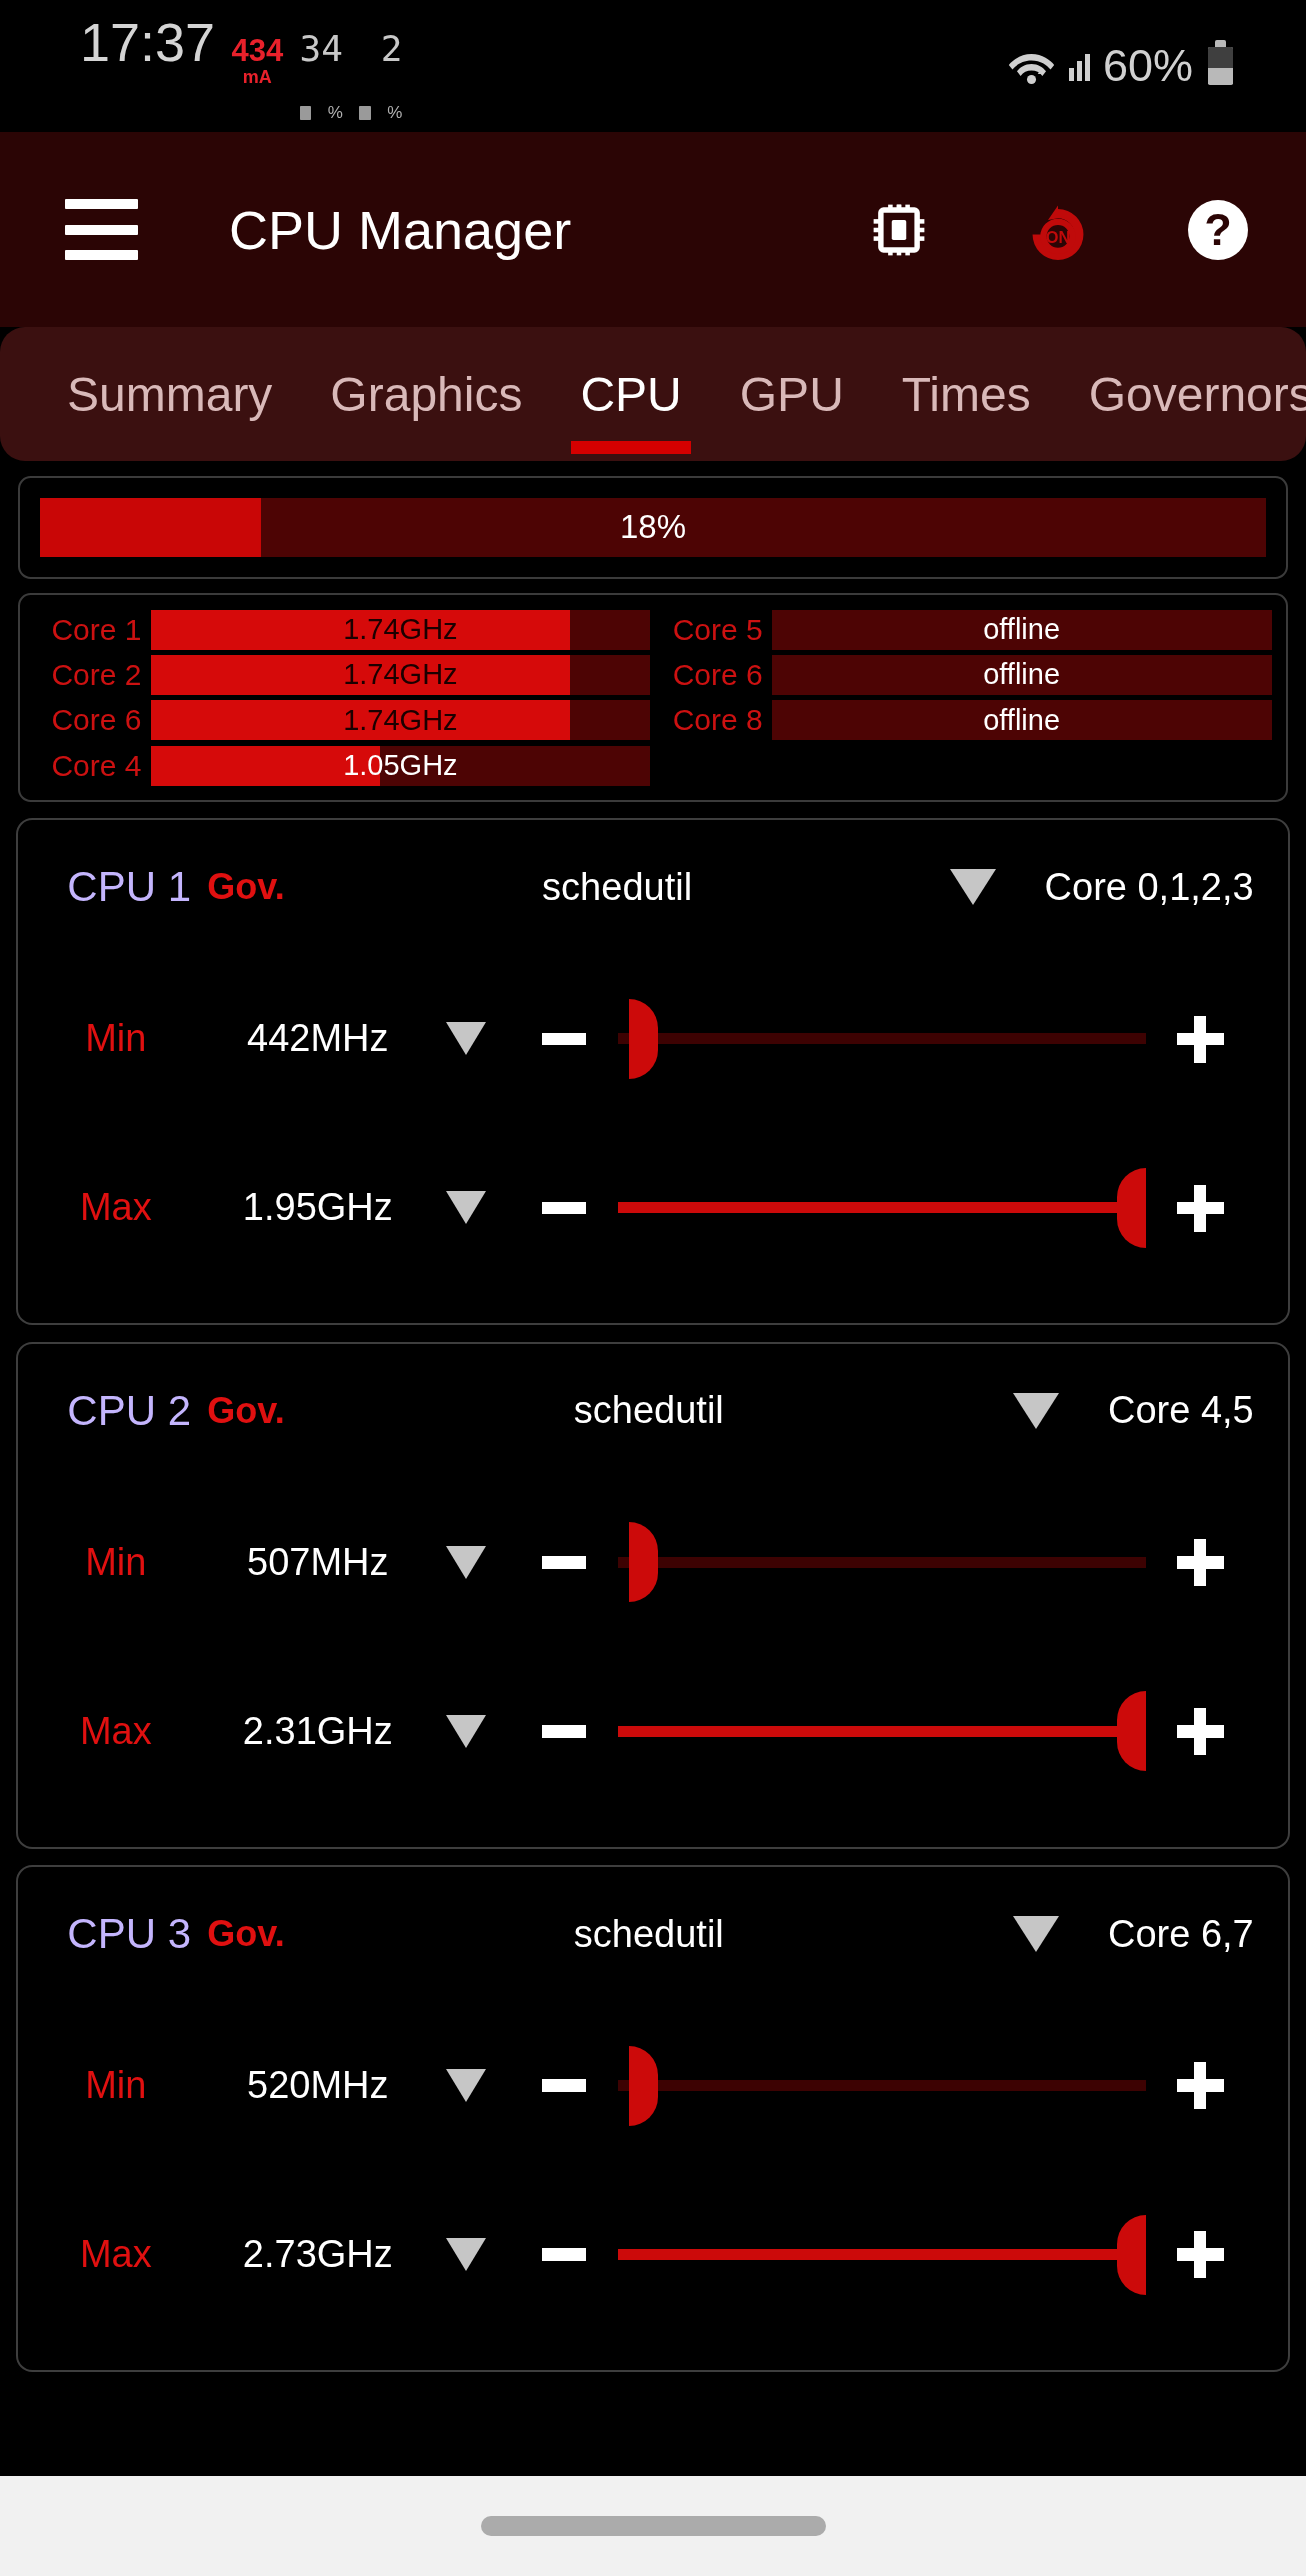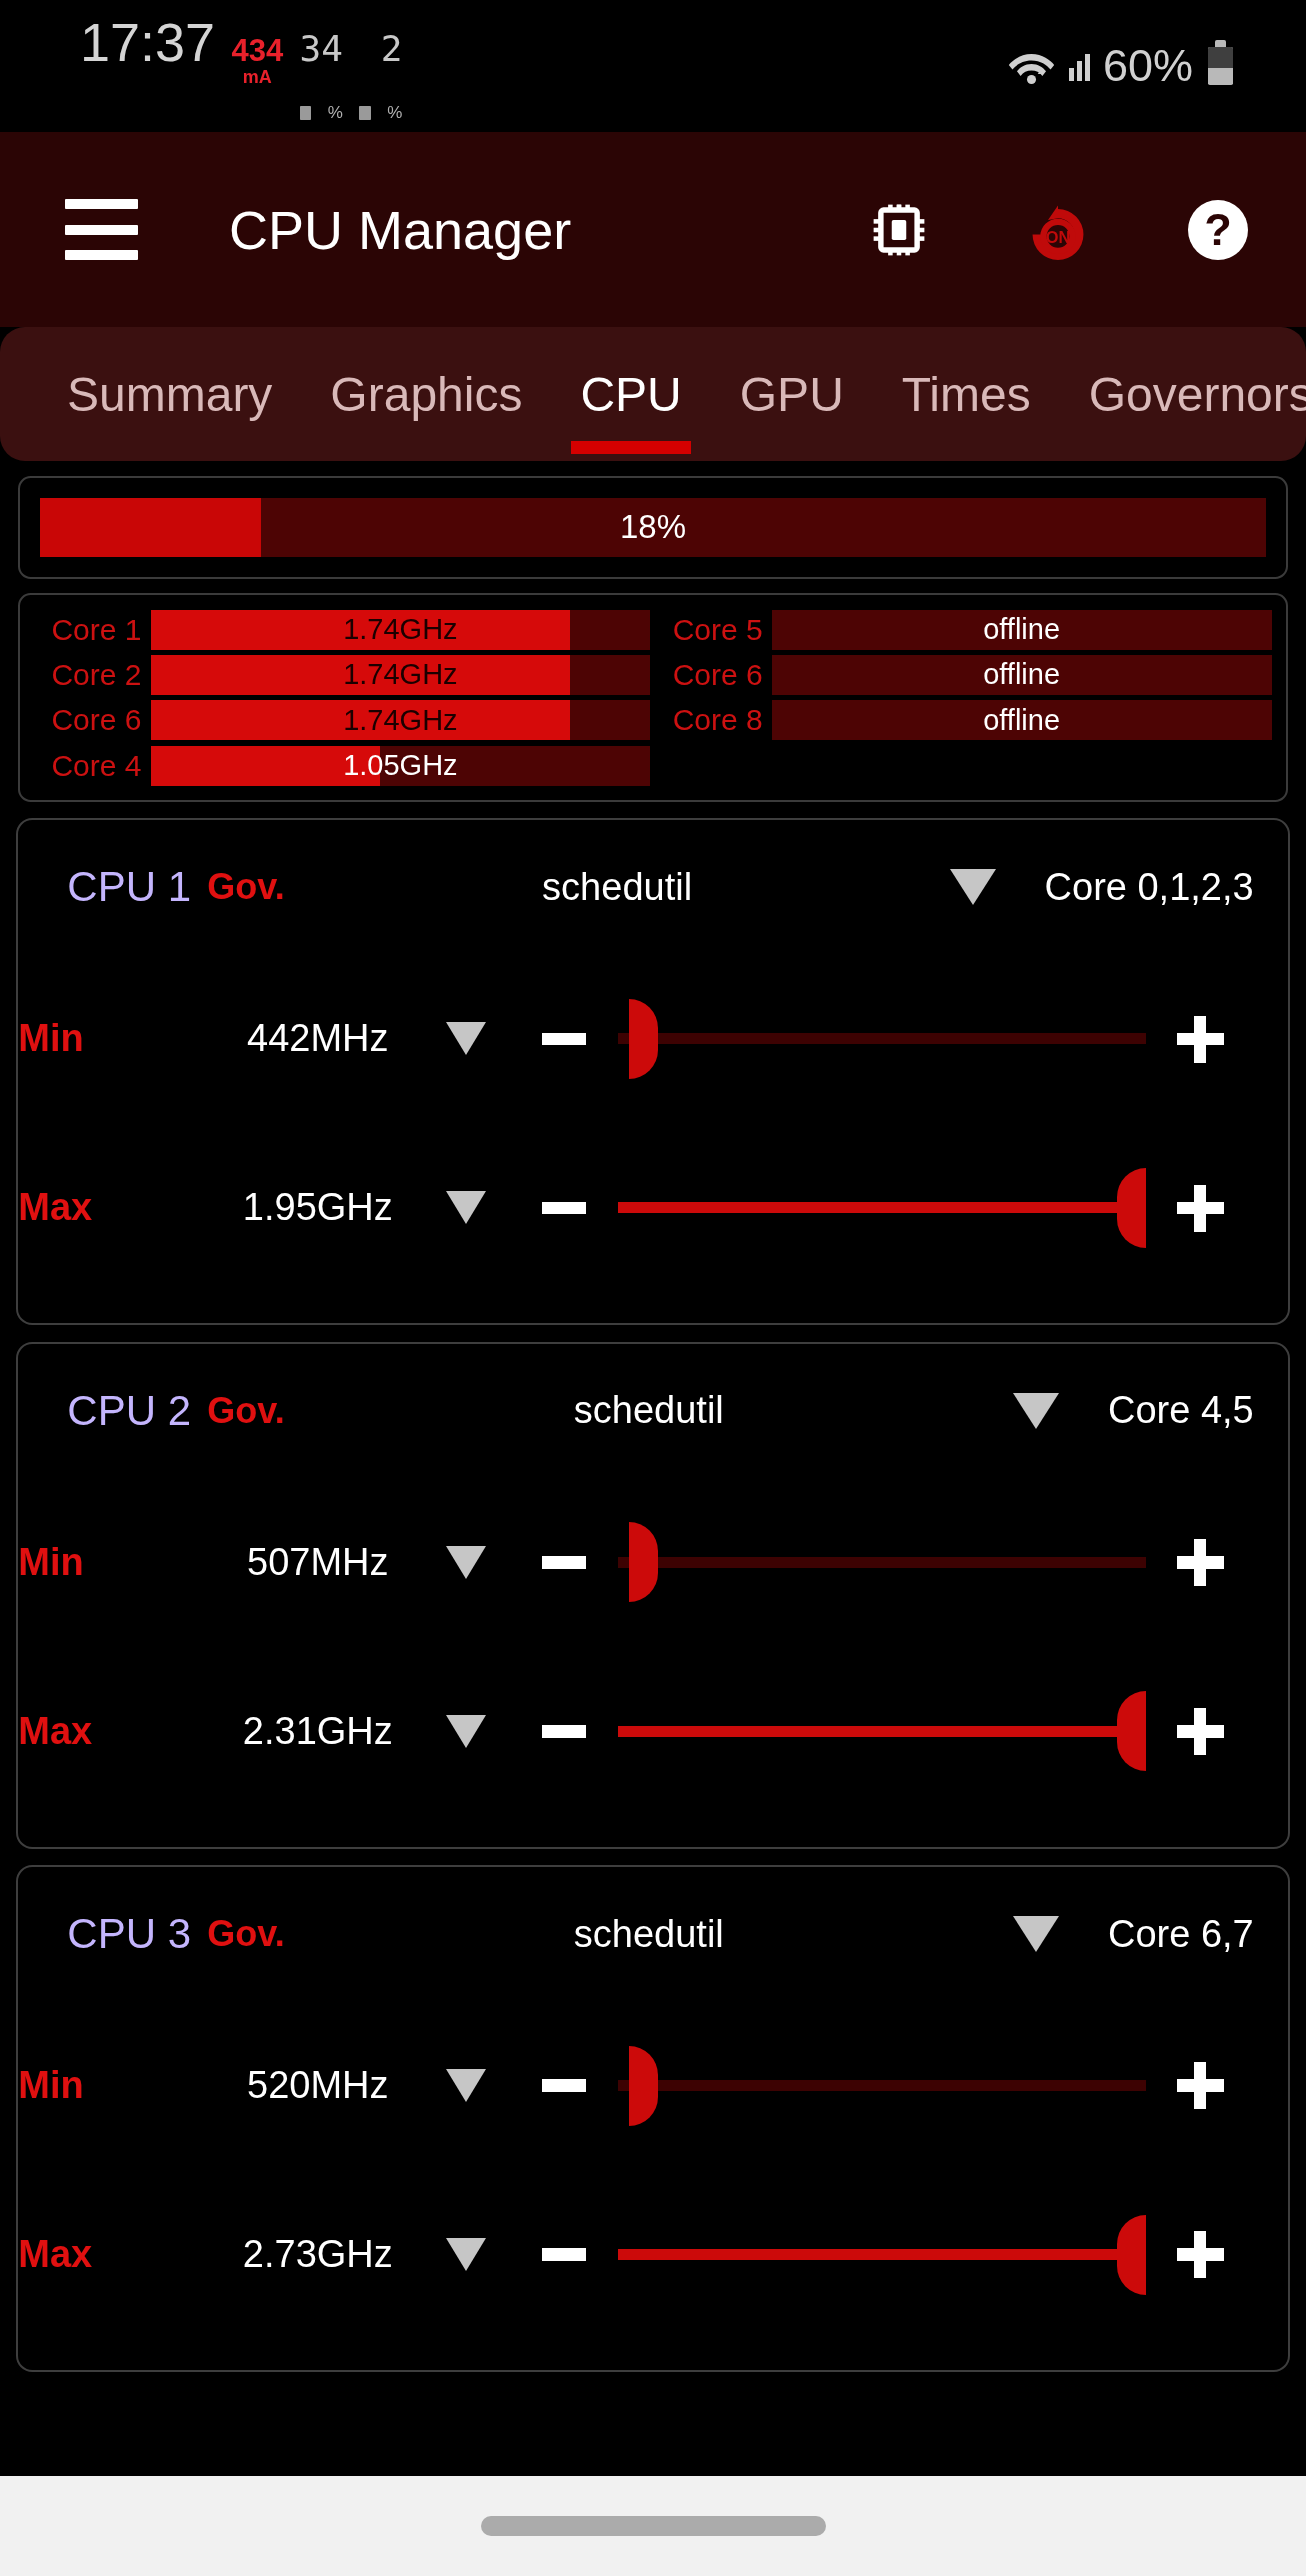--- a/index.html
+++ b/index.html
@@ -141,21 +141,21 @@
   .cpu-gov-label { color:#e01010; font-size:36px; font-weight:bold; margin-left:16.3px; white-space:nowrap;}
   .cpu-gov-value { color:#fff; font-size:38px; flex:1; text-align:center; white-space:nowrap;}
   .caret {
     width:0; height:0; border-left:23.6px solid transparent; border-right:23.6px solid transparent;
     border-top:36px solid #c6c6c6; margin-right: 49px; cursor:pointer; flex:none;
   }
   .caret.small { border-left-width:20px; border-right-width:20px; border-top-width:33px; margin-right:0;}
   .cpu-cores { color:#fff; font-size:38px; white-space:nowrap; text-align:right; }
 
   .slider-row { display:flex; align-items:center; height: 169px; padding: 0 33px 0 0; }
-  .sr-label { color:#e01010; font-size:38px; font-weight:bold; width:195px; text-align:left; flex:none; }
+  .sr-label { color:#e01010; font-size:38px; font-weight:normal; width:195px; text-align:center; flex:none; }
   .sr-value { color:#fff; font-size:38px; width:209px; text-align:center; flex:none; }
   .sr-caret-wrap { width:87px; display:flex; justify-content:center; flex:none; }
   .sr-minus { width:109px; display:flex; justify-content:center; flex:none; cursor:pointer;}
   .sr-minus i { display:block; width:44px; height:12.7px; background:#fff; }
   .sr-plus { width:109px; display:flex; justify-content:center; flex:none; cursor:pointer; position:relative;}
   .sr-plus i { display:block; width:47px; height:12.7px; background:#fff; position:relative;}
   .sr-plus i:after { content:""; position:absolute; left:17px; top:-17px; width:12.7px; height:47px; background:#fff;}
   .slider { position:relative; flex:1; height:82px; display:flex; align-items:center; cursor:pointer; }
   .slider-track { position:absolute; left:0; right:0; height:11px; border-radius:0; }
   .slider-track.lo { background:#3d0202; }

